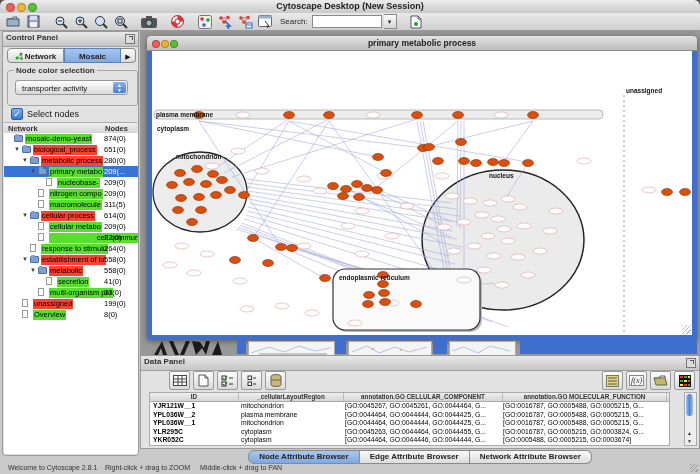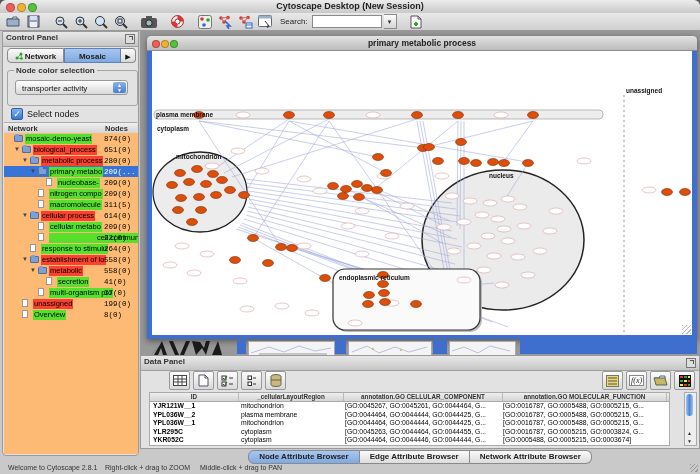--- a/index.html
+++ b/index.html
@@ -39,31 +39,31 @@
     border:1px solid #999;border-radius:3px;font-size:8px;line-height:15px;padding-left:6px;color:#111;box-sizing:border-box;}
   #combo-btn{position:absolute;right:1px;top:1px;width:13px;height:11px;background:linear-gradient(#8ab2ec,#4a7ed0);
     border-radius:2px;color:#fff;font-size:5px;line-height:5px;text-align:center;padding-top:1px;box-sizing:border-box;}
   #checkbox-row{position:absolute;left:8px;top:76px;height:11px;display:flex;align-items:center;gap:4px;}
   #checkbox{width:10px;height:10px;border-radius:2px;background:linear-gradient(#7fb0ee,#3a77cf);border:1px solid #2d5da8;
     color:#fff;font-size:9px;line-height:10px;text-align:center;}
   #checkbox-label{font-size:9px;color:#111;}
   #tree-header{position:absolute;left:1px;top:90px;width:133px;height:11px;background:linear-gradient(#efefef,#d2d2d2);
     border:1px solid #aaa;border-left:none;border-right:none;font-size:7.5px;font-weight:bold;color:#333;}
   #tree-header .th1{position:absolute;left:4px;top:1px;} #tree-header .th2{position:absolute;left:101px;top:1px;}
-  #tree{position:absolute;left:1px;top:101px;width:134px;bottom:1px;background:#fdba74;overflow:hidden;}
+  #tree{position:absolute;left:1px;top:101px;width:134px;bottom:1px;background:#ffffff;overflow:hidden;}
   .trow{position:relative;height:11px;font-size:7.5px;white-space:nowrap;}
   .trow.sel{background:#3874d6;}
   .texp{position:absolute;top:0;font-size:6px;color:#444;line-height:11px;}
   .tico{position:absolute;top:2px;width:9px;height:7px;}
   .tico.folder{background:#7d9fd3;border:1px solid #4e6f9e;border-radius:1px;box-sizing:border-box;}
   .tico.folder:before{content:"";position:absolute;left:0;top:-2px;width:4px;height:2px;background:#7d9fd3;border-radius:1px 1px 0 0;}
   .tico.file{background:#fff;border:1px solid #999;width:6px;height:8px;top:1px;box-sizing:border-box;}
   .tlabel{position:absolute;top:0.5px;line-height:10px;padding:0 1px;color:#000;max-width:72px;overflow:hidden;}
   .tlabel.green{background:#56e02c;} .tlabel.red{background:#fb4130;}
-  .tnodes{position:absolute;left:100px;top:0.5px;line-height:10px;color:#000;font-family:Liberation Mono, monospace;}
+  .tnodes{position:absolute;left:100px;top:0.5px;line-height:10px;color:#000;}
   .trow.sel .tnodes{color:#fff;}
   
   #desktop{position:absolute;left:140px;top:31px;width:560px;height:324px;background:#989898;overflow:hidden;}
   #net-window{position:absolute;left:7px;top:5px;width:550px;height:303px;background:#3f6fce;border-radius:4px 4px 0 0;
     box-shadow:0 2px 6px rgba(0,0,0,.45);}
   #net-titlebar{position:absolute;left:0;top:0;right:0;height:14px;background:linear-gradient(#e3e3e3,#bcbcbc);
     border-radius:4px 4px 0 0;border-bottom:1px solid #8b8b8b;}
   #net-title{position:absolute;left:0;right:0;top:2px;text-align:center;font-size:8.5px;font-weight:bold;color:#222;}
   #net-canvas{position:absolute;left:5px;top:15px;width:540px;height:284px;background:#fff;overflow:hidden;}
   #grip{position:absolute;right:6px;bottom:5px;width:9px;height:9px;

